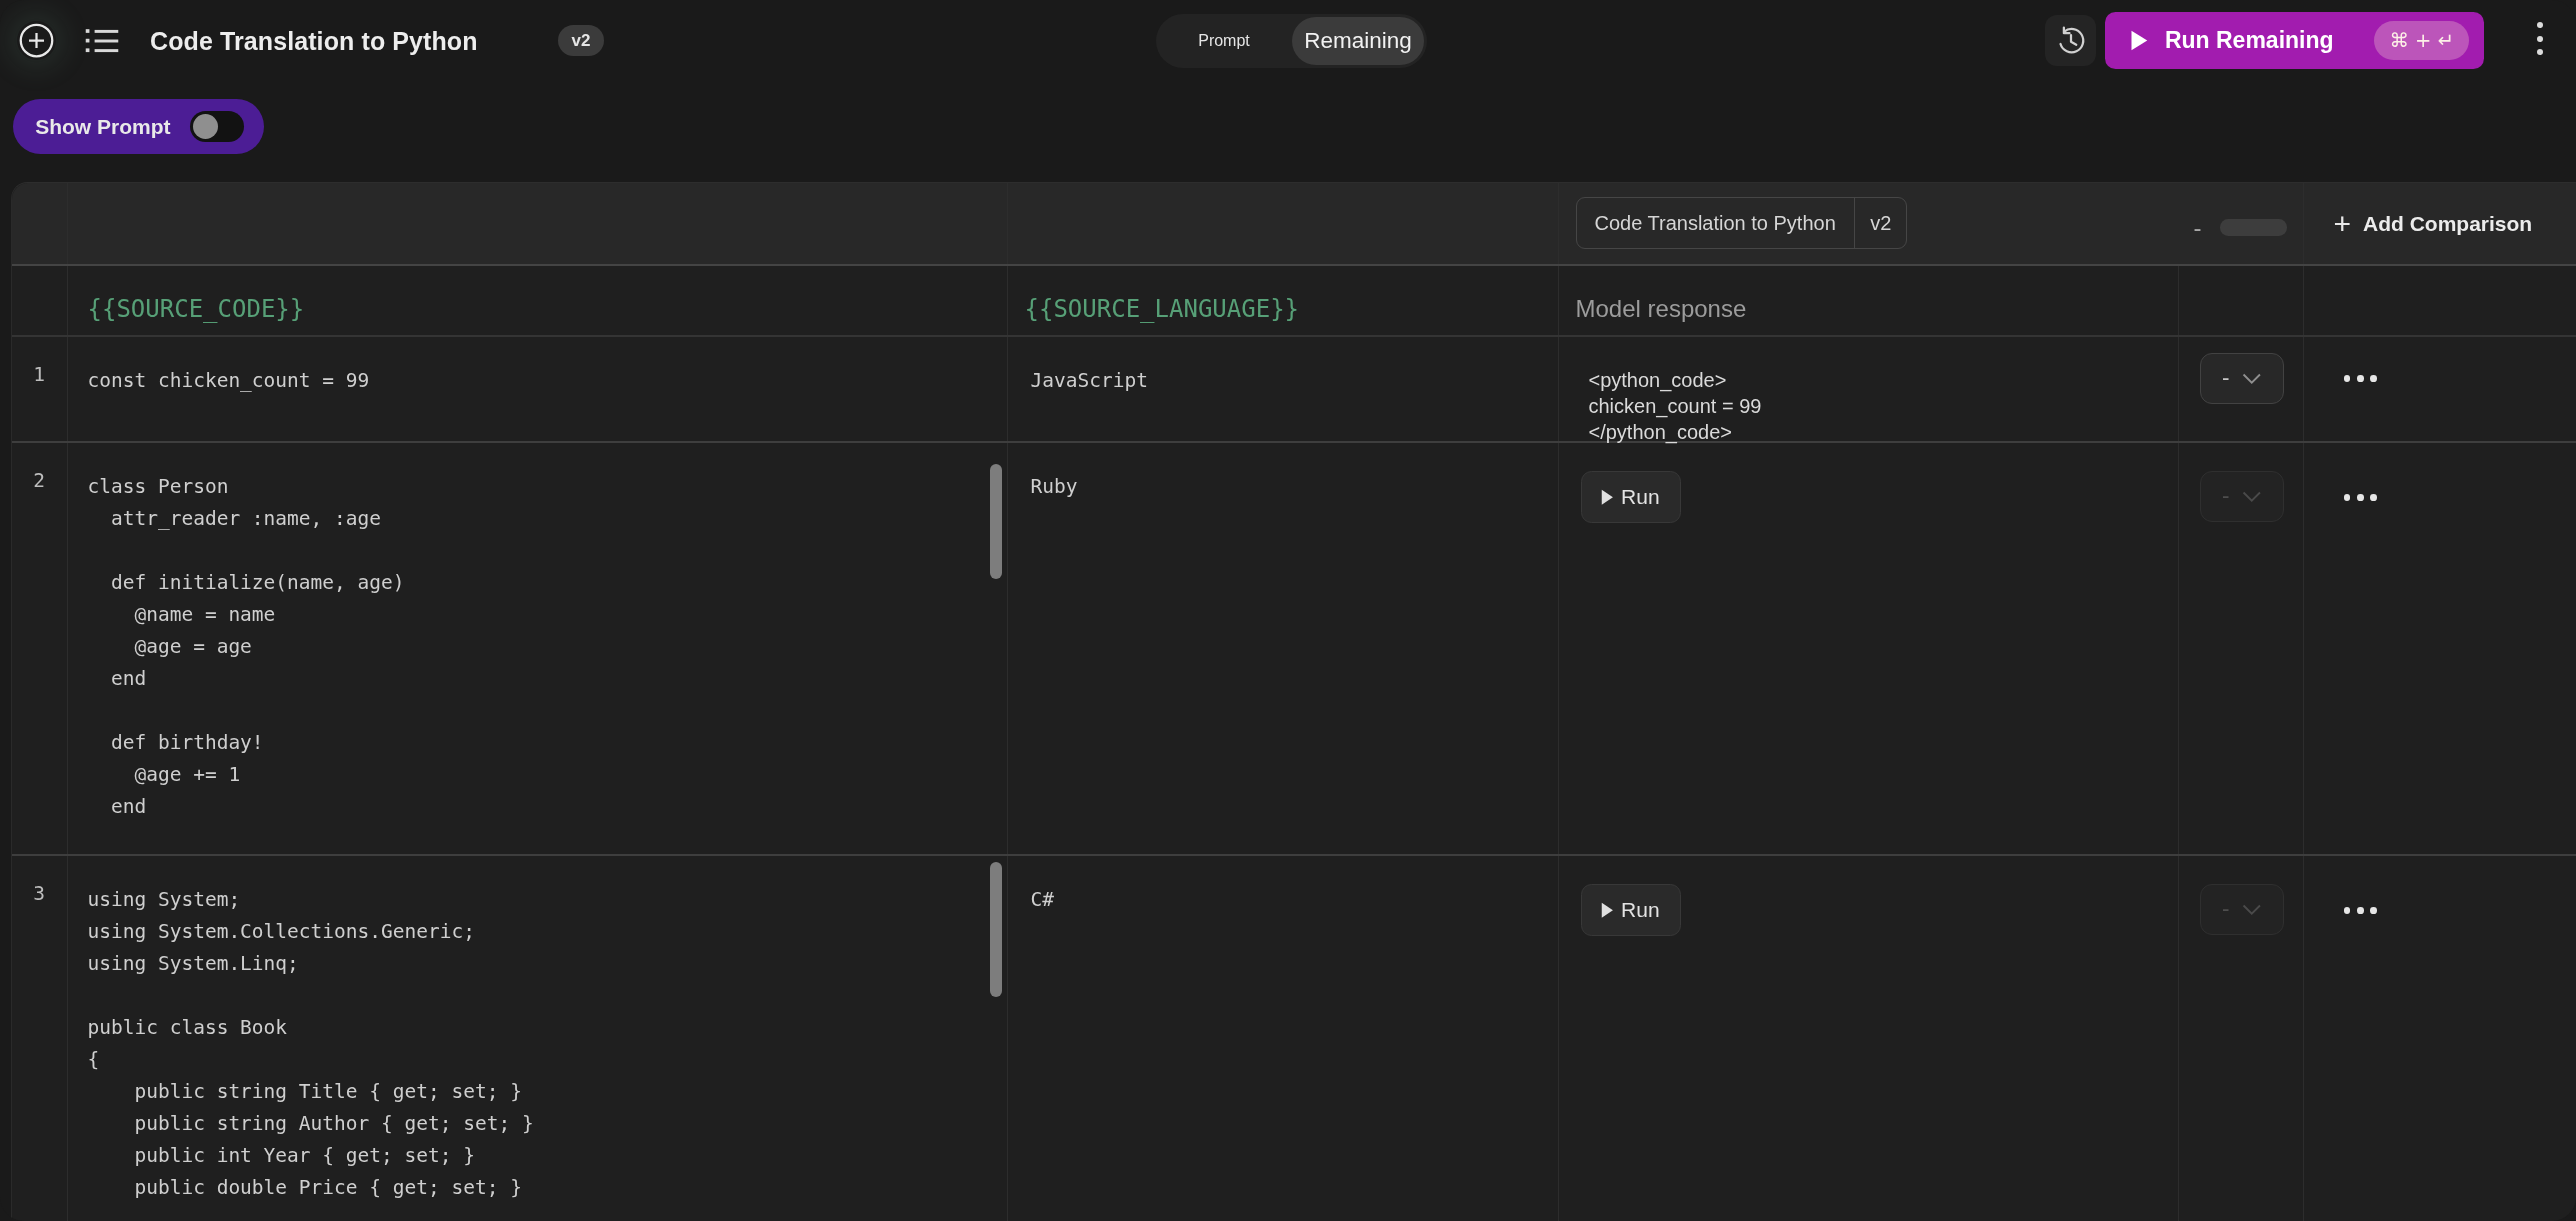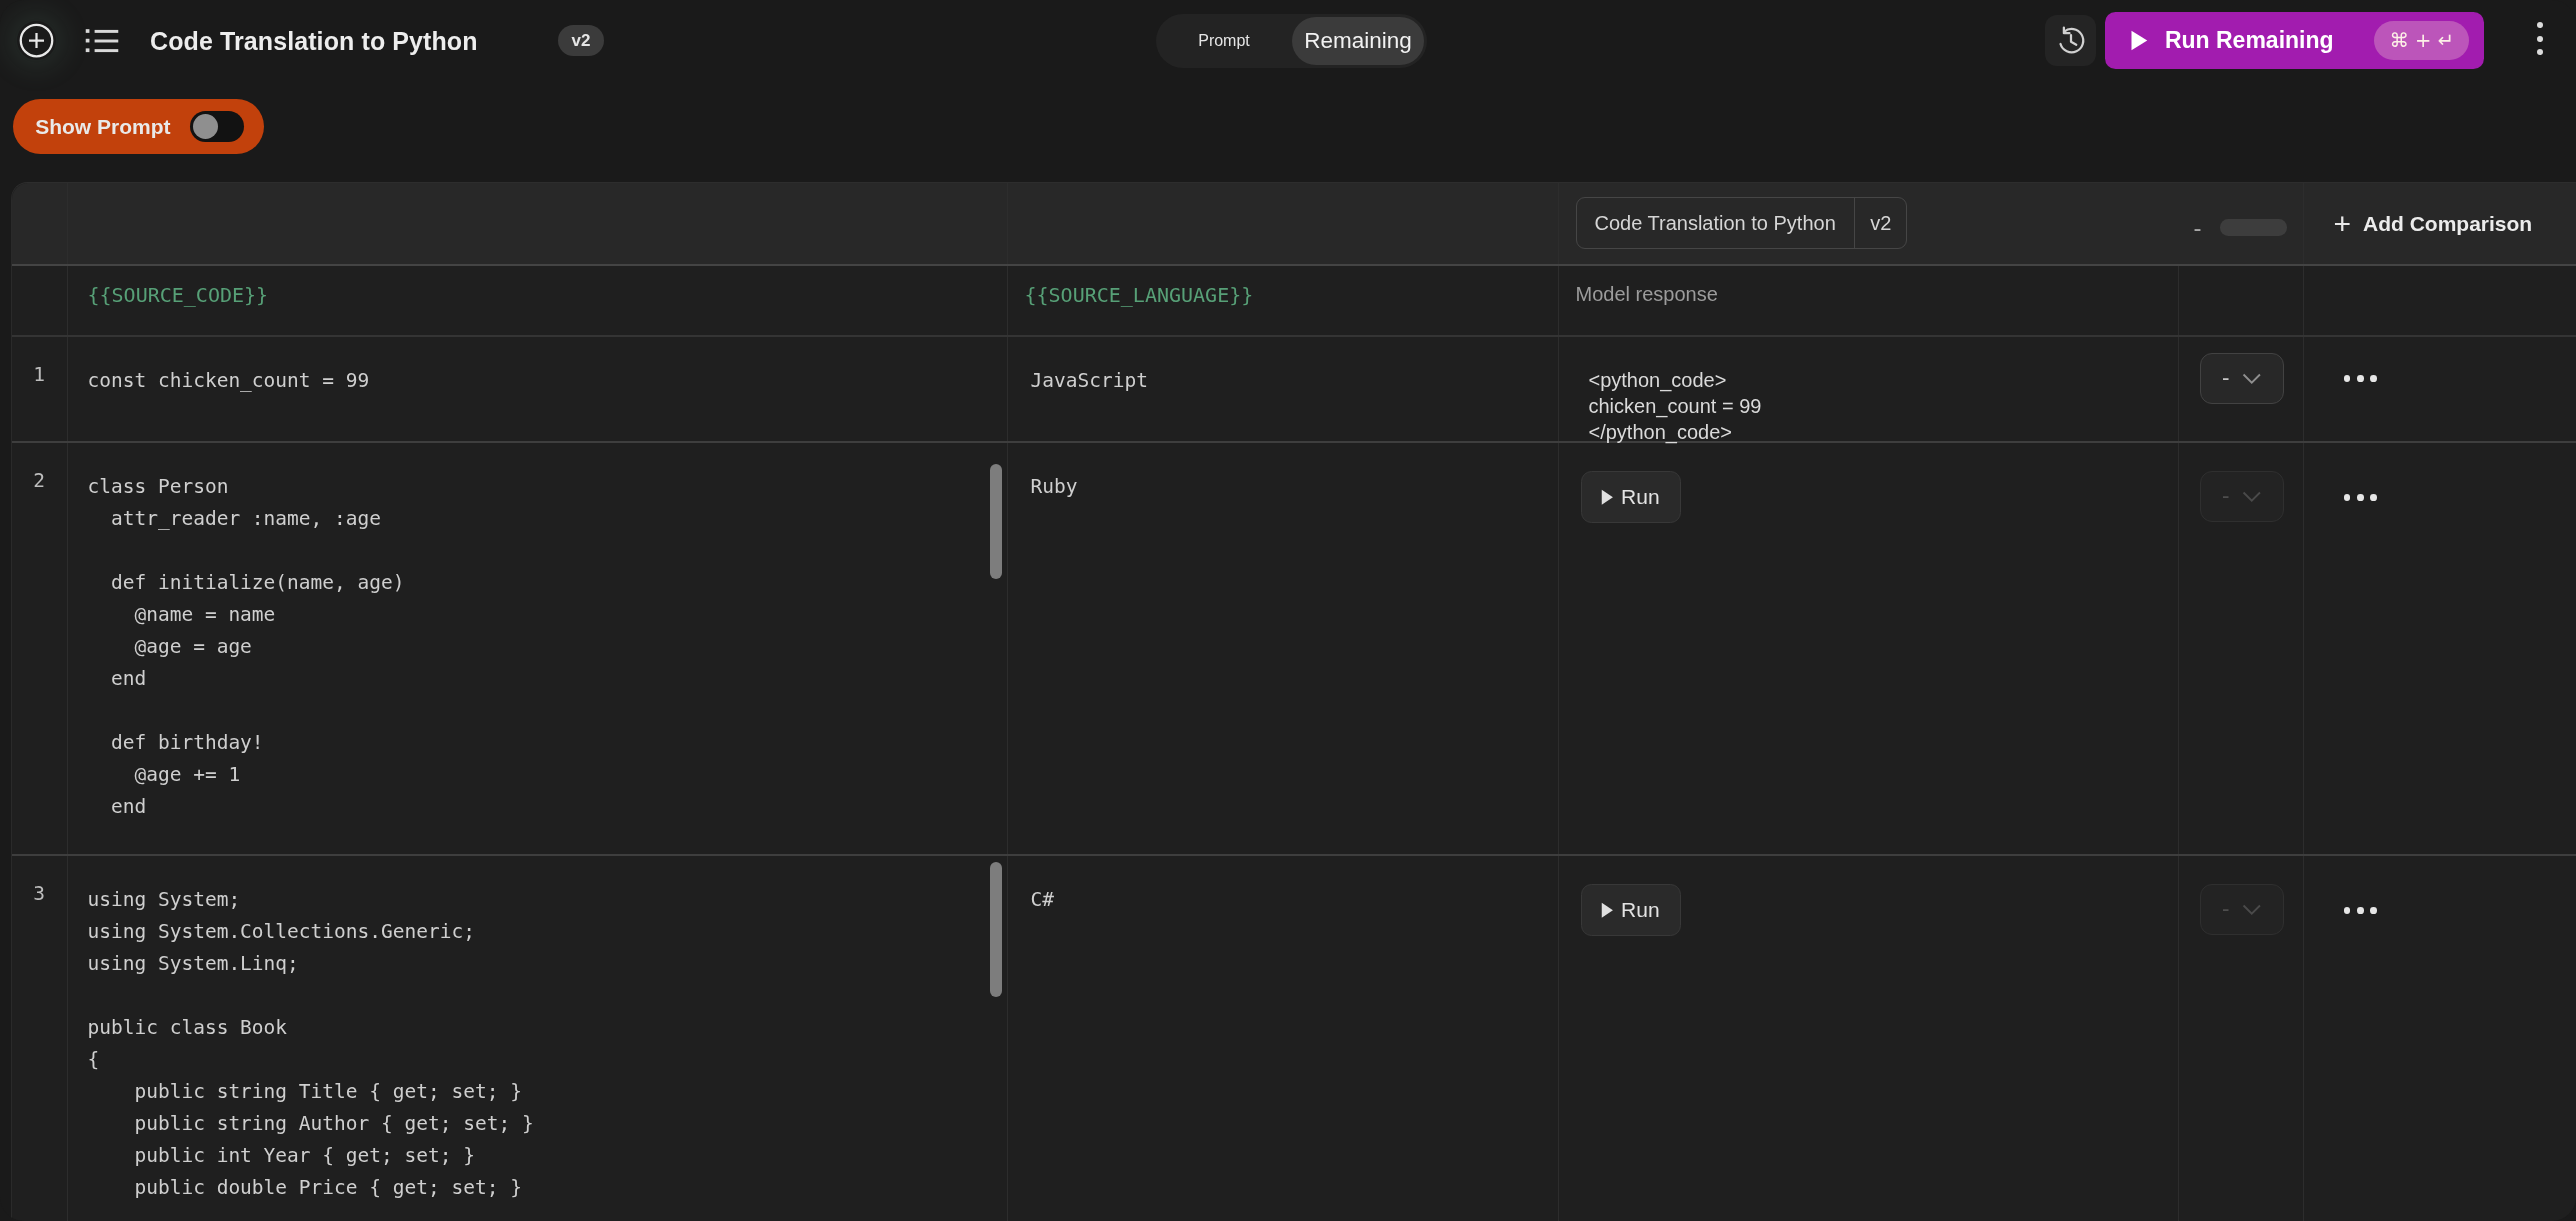--- a/index.html
+++ b/index.html
@@ -29,21 +29,21 @@
                  background:#a21caf;display:flex;align-items:center;padding:0 15px 0 25.4px;
                  box-sizing:border-box;gap:16.5px;cursor:pointer;}
   .run-remaining .label{font-size:23px;font-weight:700;color:#ffffff;white-space:nowrap;}
   .shortcut-pill{margin-left:auto;height:39px;padding:0 15px;border-radius:19.5px;
                  background:rgba(255,232,216,0.28);display:flex;align-items:center;
                  font-family:"DejaVu Sans",sans-serif;font-size:19.5px;color:#fdf0e7;}
   .kebab-v{position:absolute;left:2537px;top:22px;display:flex;flex-direction:column;gap:7.5px;cursor:pointer;}
   .kebab-v i{width:6px;height:6px;border-radius:50%;background:#dcdcdc;display:block;}
 
   
-  .show-prompt{position:absolute;left:12.7px;top:99px;height:55px;border-radius:28px;background:#c2410c;
+  .show-prompt{position:absolute;left:12.7px;top:99px;height:55px;border-radius:28px;background:#4c1d95;
                display:flex;align-items:center;padding:0 19.5px 0 22.5px;gap:19.5px;}
   .show-prompt .sp-label{font-size:21px;font-weight:700;color:#e9e9e9;white-space:nowrap;}
   .toggle{position:relative;width:54px;height:31px;border-radius:15.7px;background:#121212;cursor:pointer;}
   .toggle .knob{position:absolute;left:3px;top:3px;width:25.4px;height:25.4px;border-radius:50%;background:#8f8f8f;}
 
   
   .table{position:absolute;left:10.5px;top:182px;width:2566px;height:1040px;background:#1f1f1f;
          border-top:0.7px solid #2d2d2d;border-left:0.7px solid #2a2a2a;border-top-left-radius:16.5px;}
   .version-row-bg{position:absolute;left:0;top:0;width:2566px;height:81px;background:#282828;
                   border-top-left-radius:16.5px;}
@@ -54,21 +54,21 @@
                border-radius:9px;display:flex;align-items:stretch;cursor:pointer;box-sizing:border-box;}
   .version-box .vb-name{display:flex;align-items:center;padding:0 18px;font-size:20px;color:#d6d6d6;white-space:nowrap;}
   .version-box .vb-sep{width:1.5px;background:#464646;}
   .version-box .vb-ver{display:flex;align-items:center;padding:0 15px;font-size:20px;color:#d6d6d6;}
   .score-dash{position:absolute;left:2182px;top:31px;font-size:24px;color:#a8a8a8;}
   .score-pill{position:absolute;left:2208px;top:36px;width:67px;height:16.5px;border-radius:8.2px;background:#3d3d3d;cursor:pointer;}
   .add-comparison{position:absolute;left:2322px;top:0;height:81px;display:flex;align-items:center;gap:12px;cursor:pointer;}
   .add-comparison .plus-glyph{font-size:30px;font-weight:300;color:#e8e8e8;line-height:1;}
   .add-comparison .ac-label{font-size:21px;font-weight:700;color:#ececec;white-space:nowrap;}
 
-  .col-label{position:absolute;top:100px;font-family:"DejaVu Sans Mono",monospace;font-size:20px;color:#57a077;white-space:pre;}
+  .col-label{position:absolute;top:112px;font-family:"DejaVu Sans Mono",monospace;font-size:24px;color:#57a077;white-space:pre;}
   .col-label.plain{font-family:"Liberation Sans",sans-serif;color:#9c9c9c;}
 
   .row-num{position:absolute;width:55px;text-align:center;font-family:"DejaVu Sans Mono",monospace;
            font-size:19.5px;color:#bdbdbd;}
   .code-cell{position:absolute;left:76px;font-family:"DejaVu Sans Mono",monospace;font-size:19.5px;
              line-height:32px;color:#cfcfcf;white-space:pre;margin:0;cursor:text;}
   .lang-cell{position:absolute;left:1013px;font-family:"DejaVu Sans Mono",monospace;font-size:19.5px;
              line-height:32px;color:#cfcfcf;white-space:pre;cursor:text;margin-left:6px;}
   .resp-cell{position:absolute;left:1564px;font-size:20px;line-height:26px;color:#dadada;
              white-space:pre;margin:13px;font-family:"Liberation Sans",sans-serif;}

